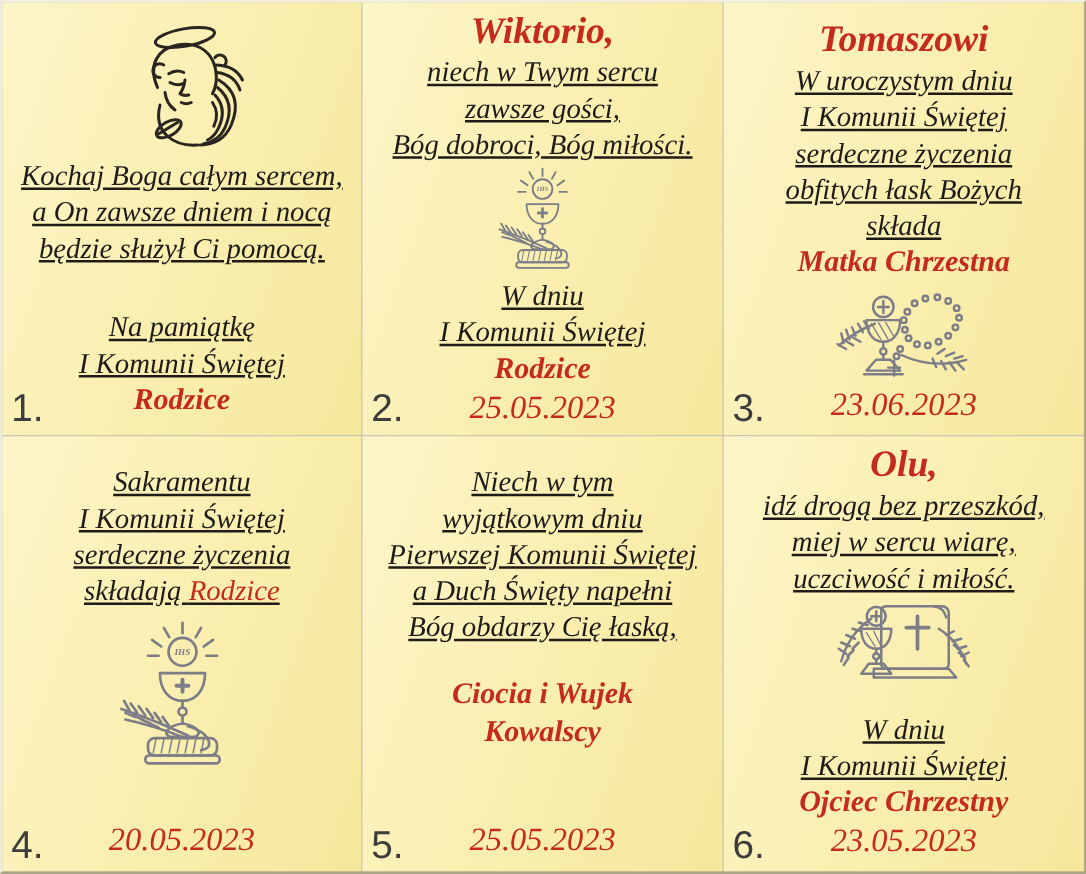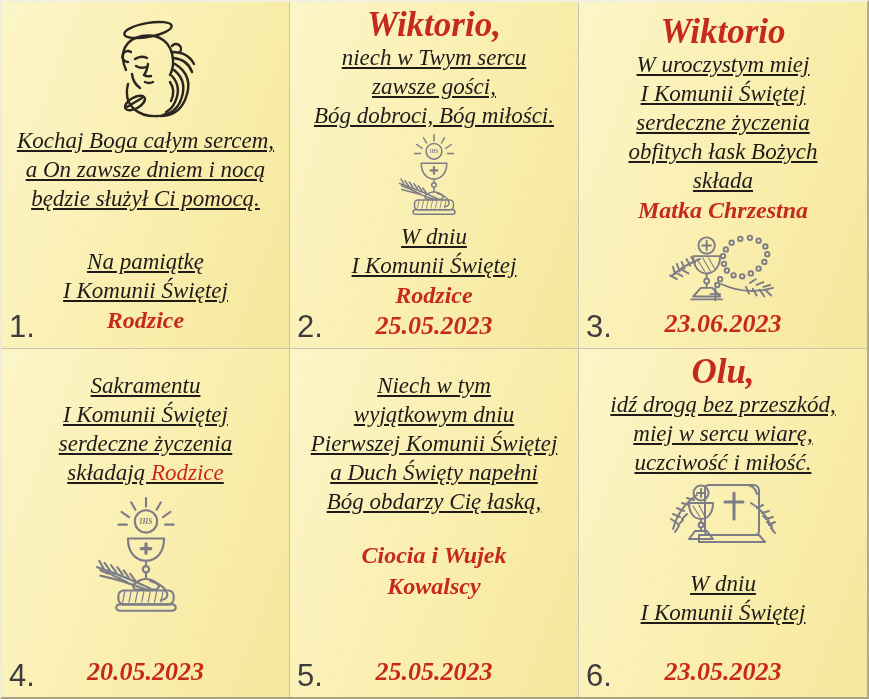--- a/index.html
+++ b/index.html
@@ -10,23 +10,23 @@
     display:grid;grid-template-columns:287px 288px 288px;grid-template-rows:346px 348px;gap:1px;
     font-family:"Liberation Serif","DejaVu Serif",serif;
   }
   .card{
     position:relative;box-sizing:border-box;
     background:linear-gradient(110deg,#fcf5c8 0%,#faefb0 52%,#f5e79c 100%);
     display:flex;flex-direction:column;align-items:center;text-align:center;
     padding:14px 8px 10px;font-style:italic;color:#1e1b18;overflow:hidden;
   }
   .b-line{font-size:23px;line-height:29px;flex:none;text-decoration:underline;}
-  .b-heading{font-size:35px;line-height:36px;font-weight:bold;color:#c62a1d;flex:none;}
+  .b-heading{font-size:30px;line-height:36px;font-weight:bold;color:#c62a1d;flex:none;}
   .b-signature{font-size:24px;line-height:31px;font-weight:bold;color:#c62a1d;flex:none;}
-  .b-date{font-size:26px;line-height:30px;font-weight:bold;color:#c62a1d;margin-top:auto;flex:none;}
+  .b-date{font-size:26px;line-height:30px;font-weight:normal;color:#c62a1d;margin-top:auto;flex:none;}
   .b-gap{height:34px;flex:none;}
   .red{color:#c62a1d;}
   .card-number{
     position:absolute;left:7px;bottom:6px;line-height:1;
     font-family:"Liberation Sans","DejaVu Sans",sans-serif;font-style:normal;
     font-size:31px;color:#3d3d3d;
   }
   .iconwrap{flex:none;display:flex;justify-content:center;}
   .icon{stroke:#7d7d88;fill:none;stroke-width:2;stroke-linecap:round;stroke-linejoin:round;}
   .icon-praying-angel-icon{width:112px;height:100px;stroke:#2b251f;stroke-width:2.4;}
@@ -188,22 +188,22 @@
           <use href="#chalice-host-book-icon"></use>
         </svg>
       </div>
       <div class="b-line">W dniu</div>
       <div class="b-line">I Komunii Świętej</div>
       <div class="b-signature">Rodzice</div>
       <div class="b-date">25.05.2023</div>
       <div class="card-number">2.</div>
   </div>
   <div class="card" data-card="2">
-    <div class="b-heading">Wiktorio</div>
-      <div class="b-line">W uroczystym miej</div>
+    <div class="b-heading">Tomaszowi</div>
+      <div class="b-line">W uroczystym dniu</div>
       <div class="b-line">I Komunii Świętej</div>
       <div class="b-line">serdeczne życzenia</div>
       <div class="b-line">obfitych łask Bożych</div>
       <div class="b-line">składa</div>
       <div class="b-signature">Matka Chrzestna</div>
       <div class="iconwrap">
         <svg class="icon icon-chalice-rosary-wheat-icon">
           <use href="#chalice-rosary-wheat-icon"></use>
         </svg>
       </div>
@@ -242,16 +242,17 @@
       <div class="b-line">miej w sercu wiarę,</div>
       <div class="b-line">uczciwość i miłość.</div>
       <div class="iconwrap">
         <svg class="icon icon-chalice-book-cross-icon">
           <use href="#chalice-book-cross-icon"></use>
         </svg>
       </div>
       <div class="b-gap"></div>
       <div class="b-line">W dniu</div>
       <div class="b-line">I Komunii Świętej</div>
+      <div class="b-signature">Ojciec Chrzestny</div>
       <div class="b-date">23.05.2023</div>
       <div class="card-number">6.</div>
   </div>
 </div>
 
 </body></html>

